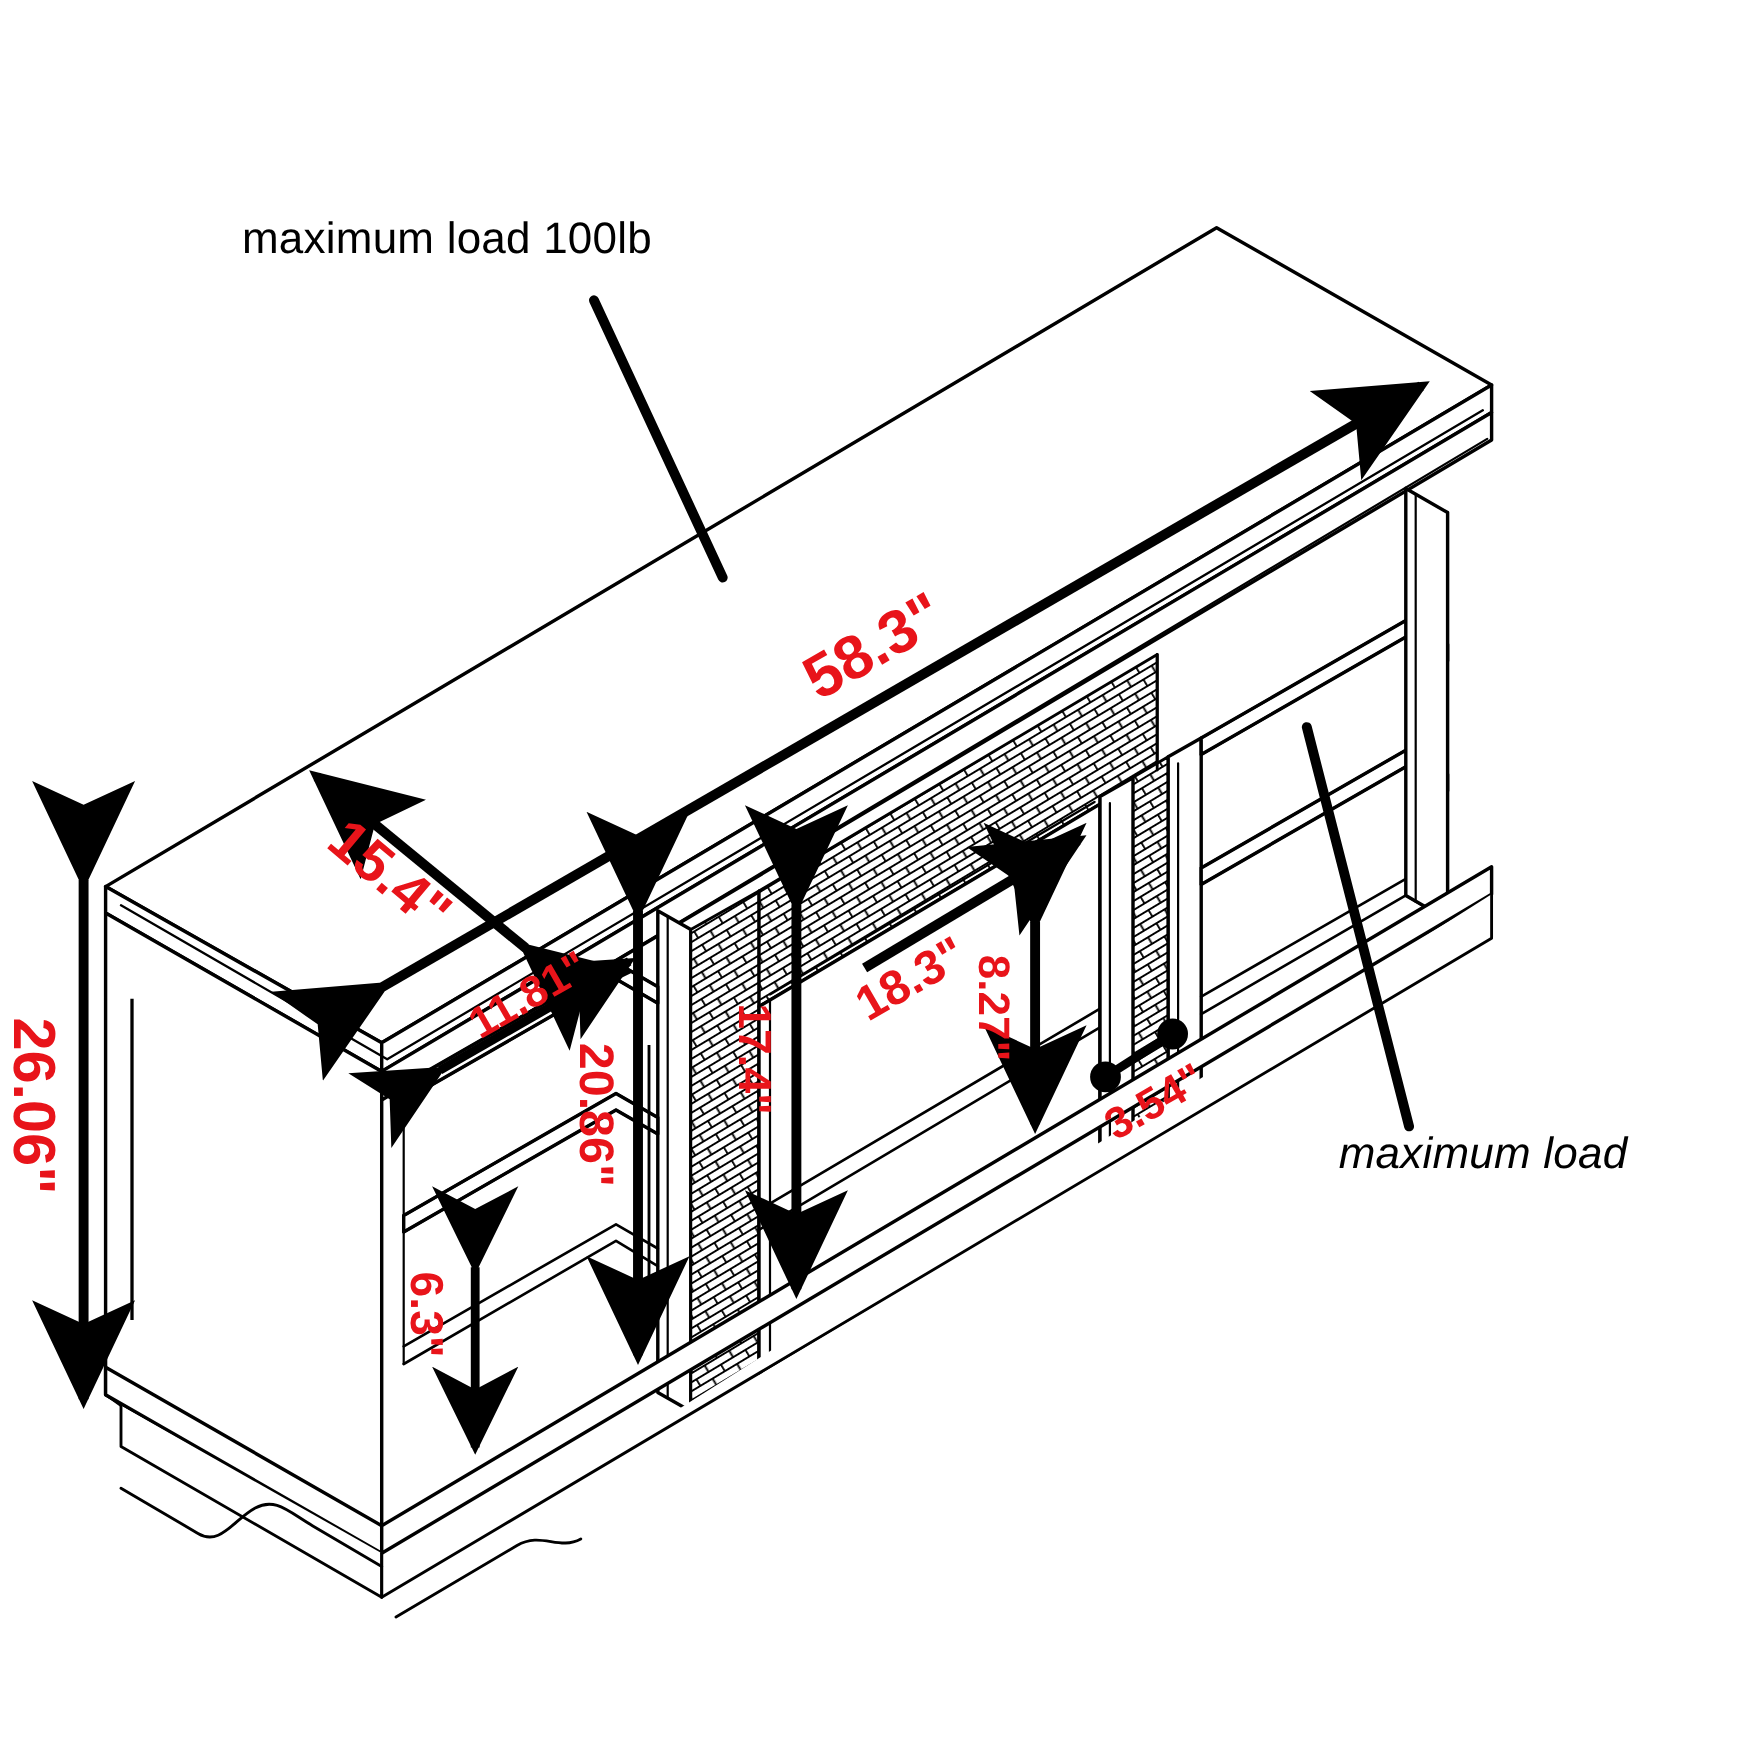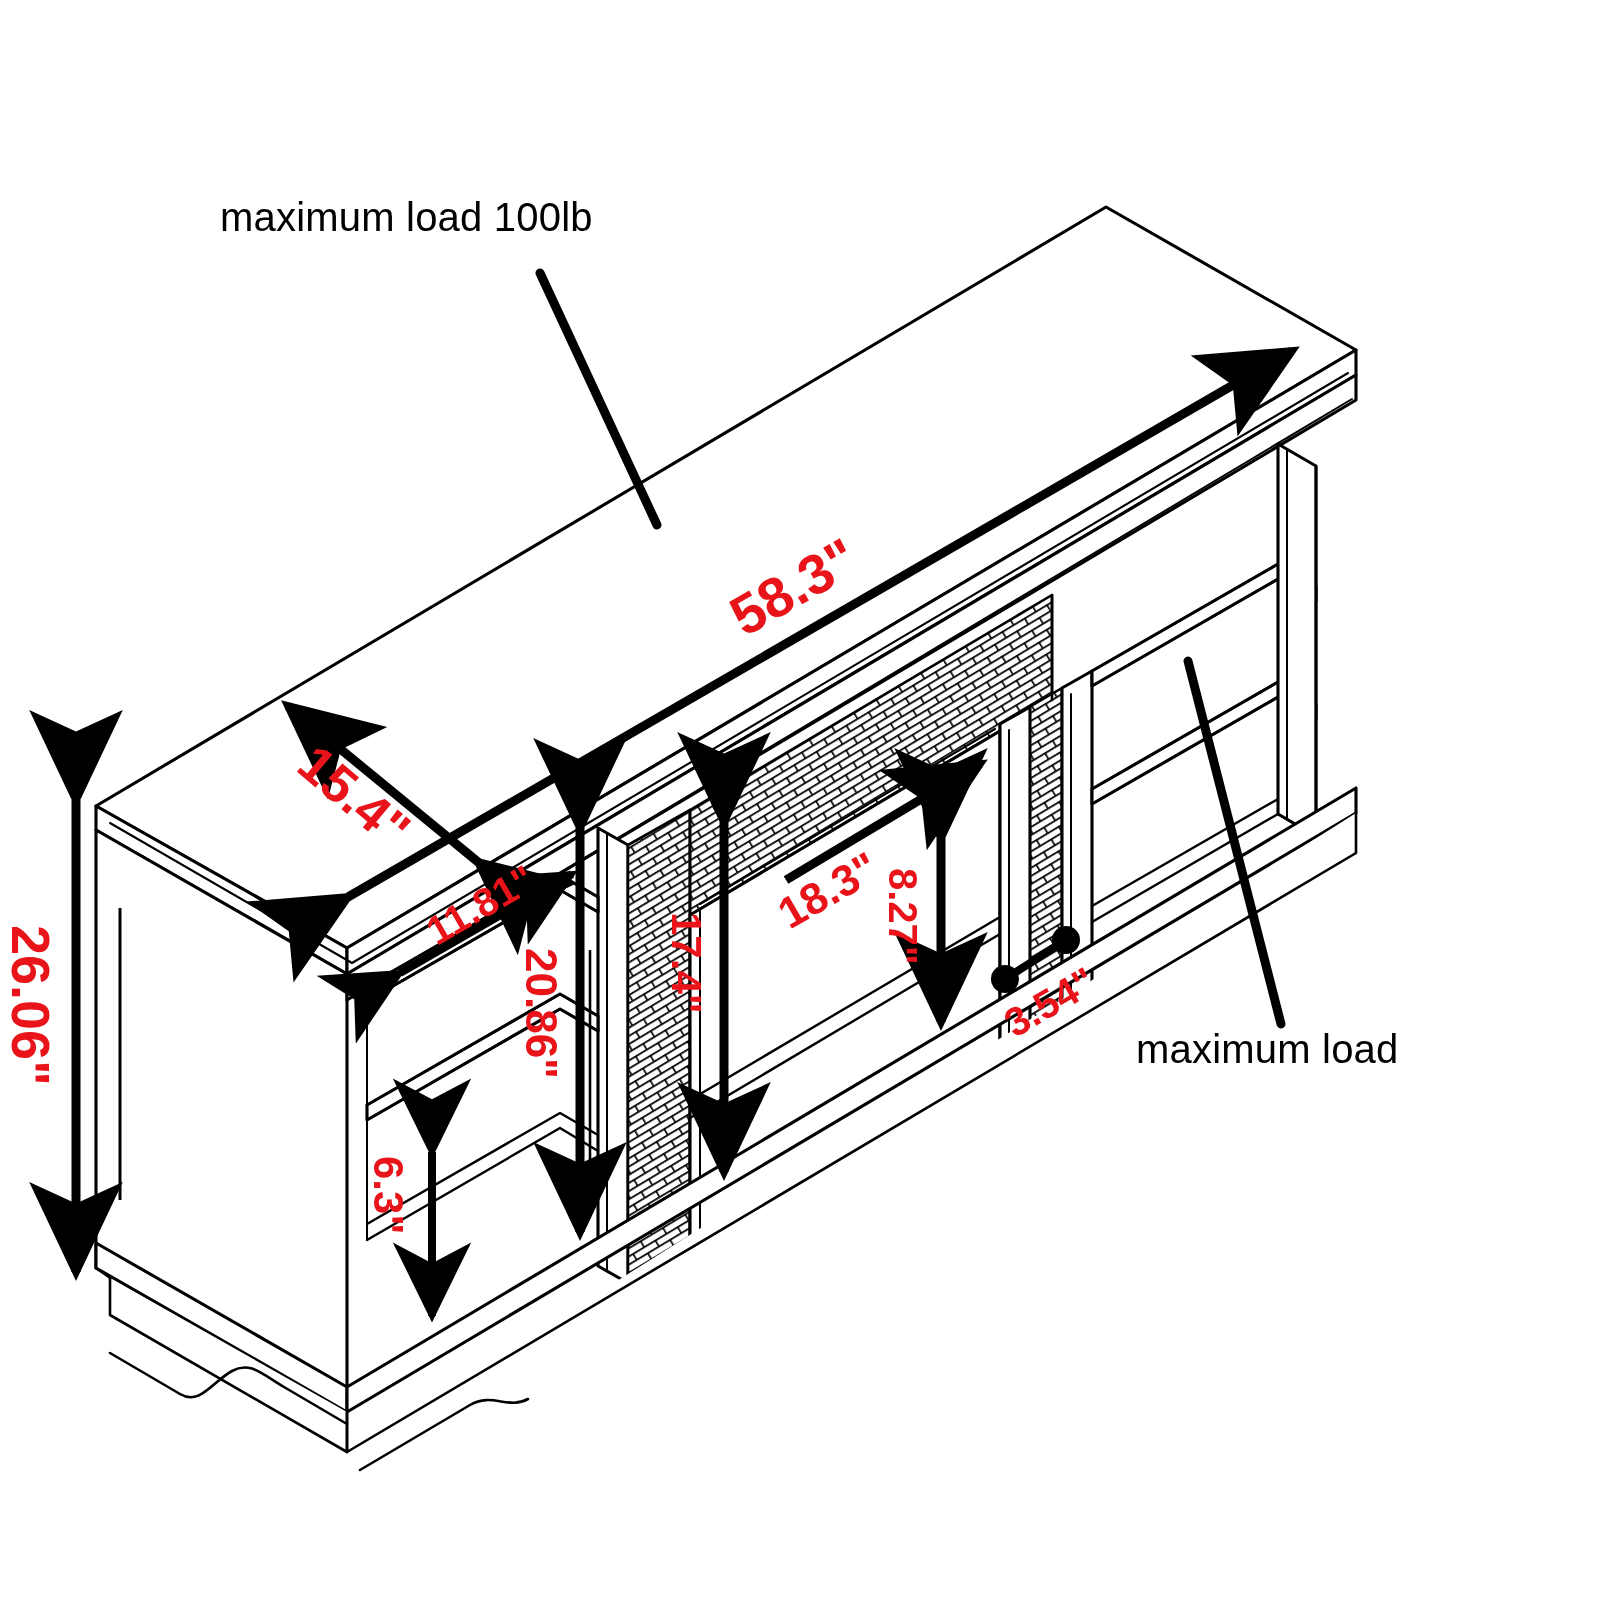--- a/index.html
+++ b/index.html
@@ -197,21 +197,21 @@
     <line x1="540" y1="273" x2="657" y2="525"></line>
   </g>
 
   <g stroke="#000" stroke-width="9" fill="none" stroke-linecap="round">
     <line x1="1188" y1="661" x2="1281" y2="1024"></line>
   </g>
 </svg>
 
 <div class="lbl lbl-note" style="left:196px;top:194px;margin-left:24px;">maximum load 100lb</div>
 
-<div class="lbl lbl-note" style="left:1136px;top:1026px;">maximum load</div>
+<div class="lbl lbl-note" style="left:1217px;top:1026px;font-style:italic;">maximum load</div>
 
 <div class="dim" style="left:735px;top:588px;font-size:56px;transform:rotate(-30deg);transform-origin:0 50%;">58.3"</div>
 
 <div class="dim" style="left:306px;top:726px;font-size:52px;transform:rotate(40deg);transform-origin:0 50%;">15.4"</div>
 
 <div class="dim" style="left:62px;top:925px;font-size:54px;transform:rotate(90deg);transform-origin:0 0;">26.06"</div>
 
 <div class="dim" style="left:430px;top:912px;font-size:40px;transform:rotate(-30deg);transform-origin:0 50%;">11.81"</div>
 
 <div class="dim" style="left:566px;top:948px;font-size:44px;transform:rotate(90deg);transform-origin:0 0;">20.86"</div>

